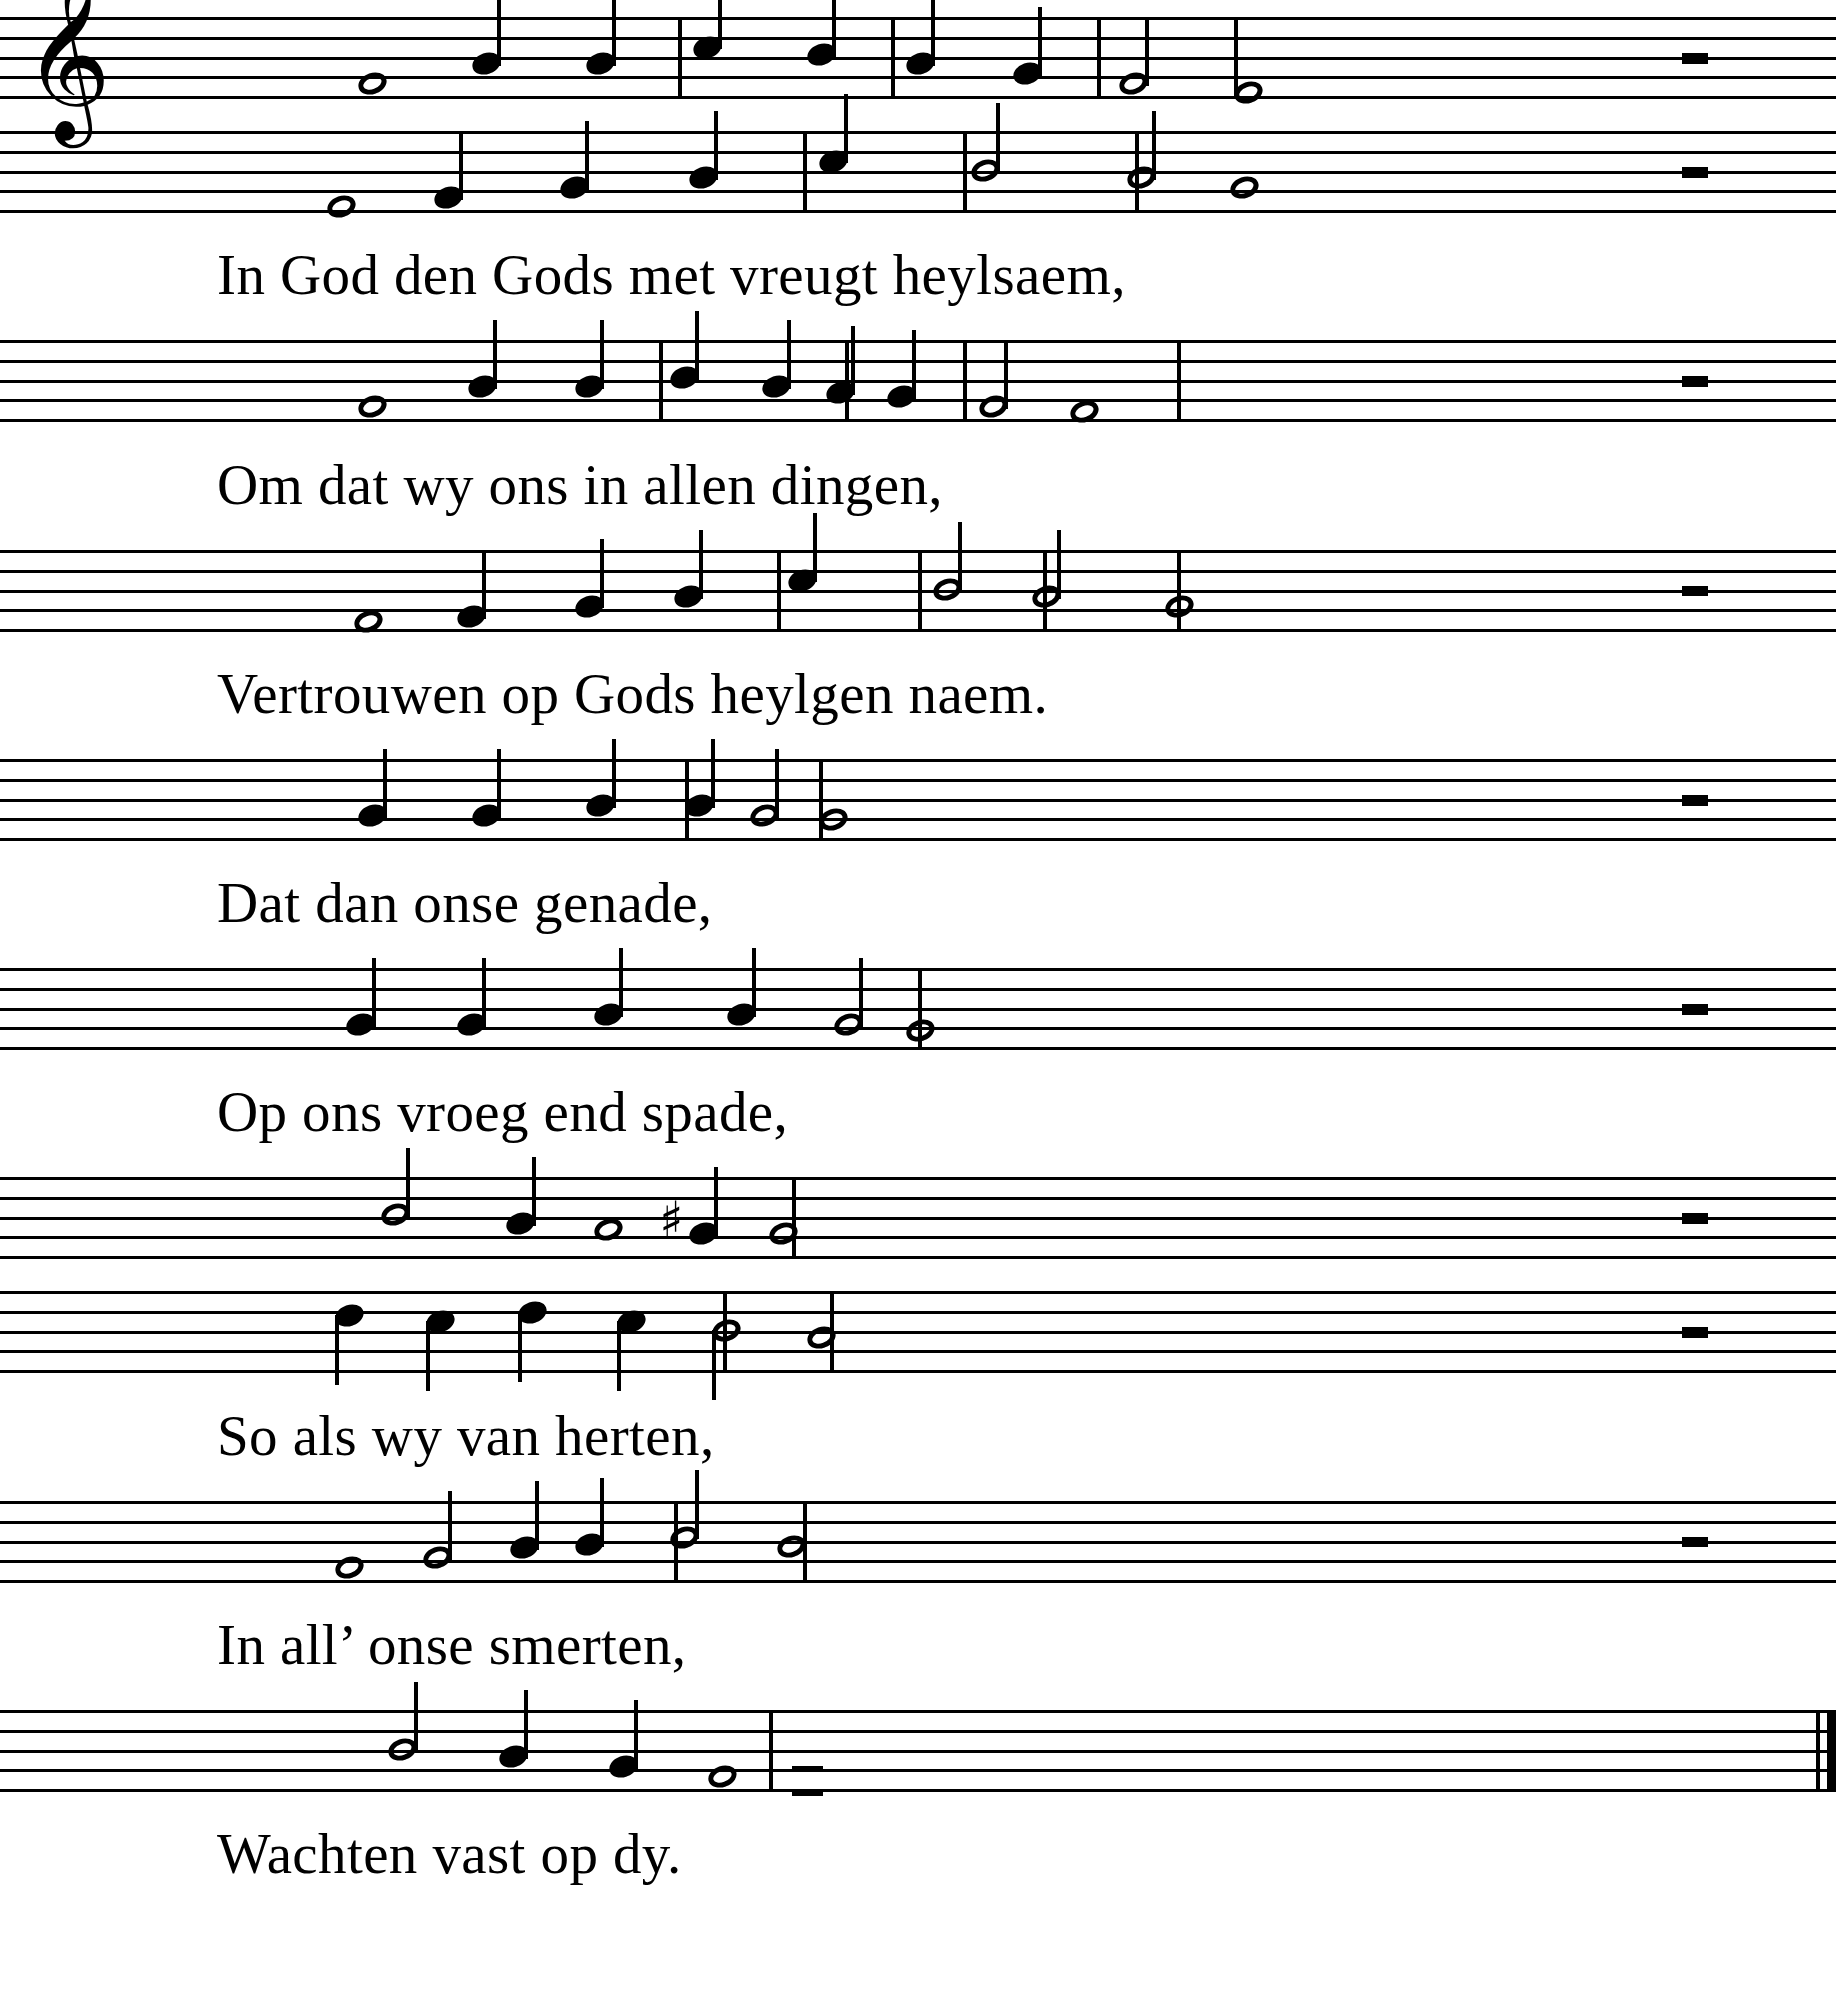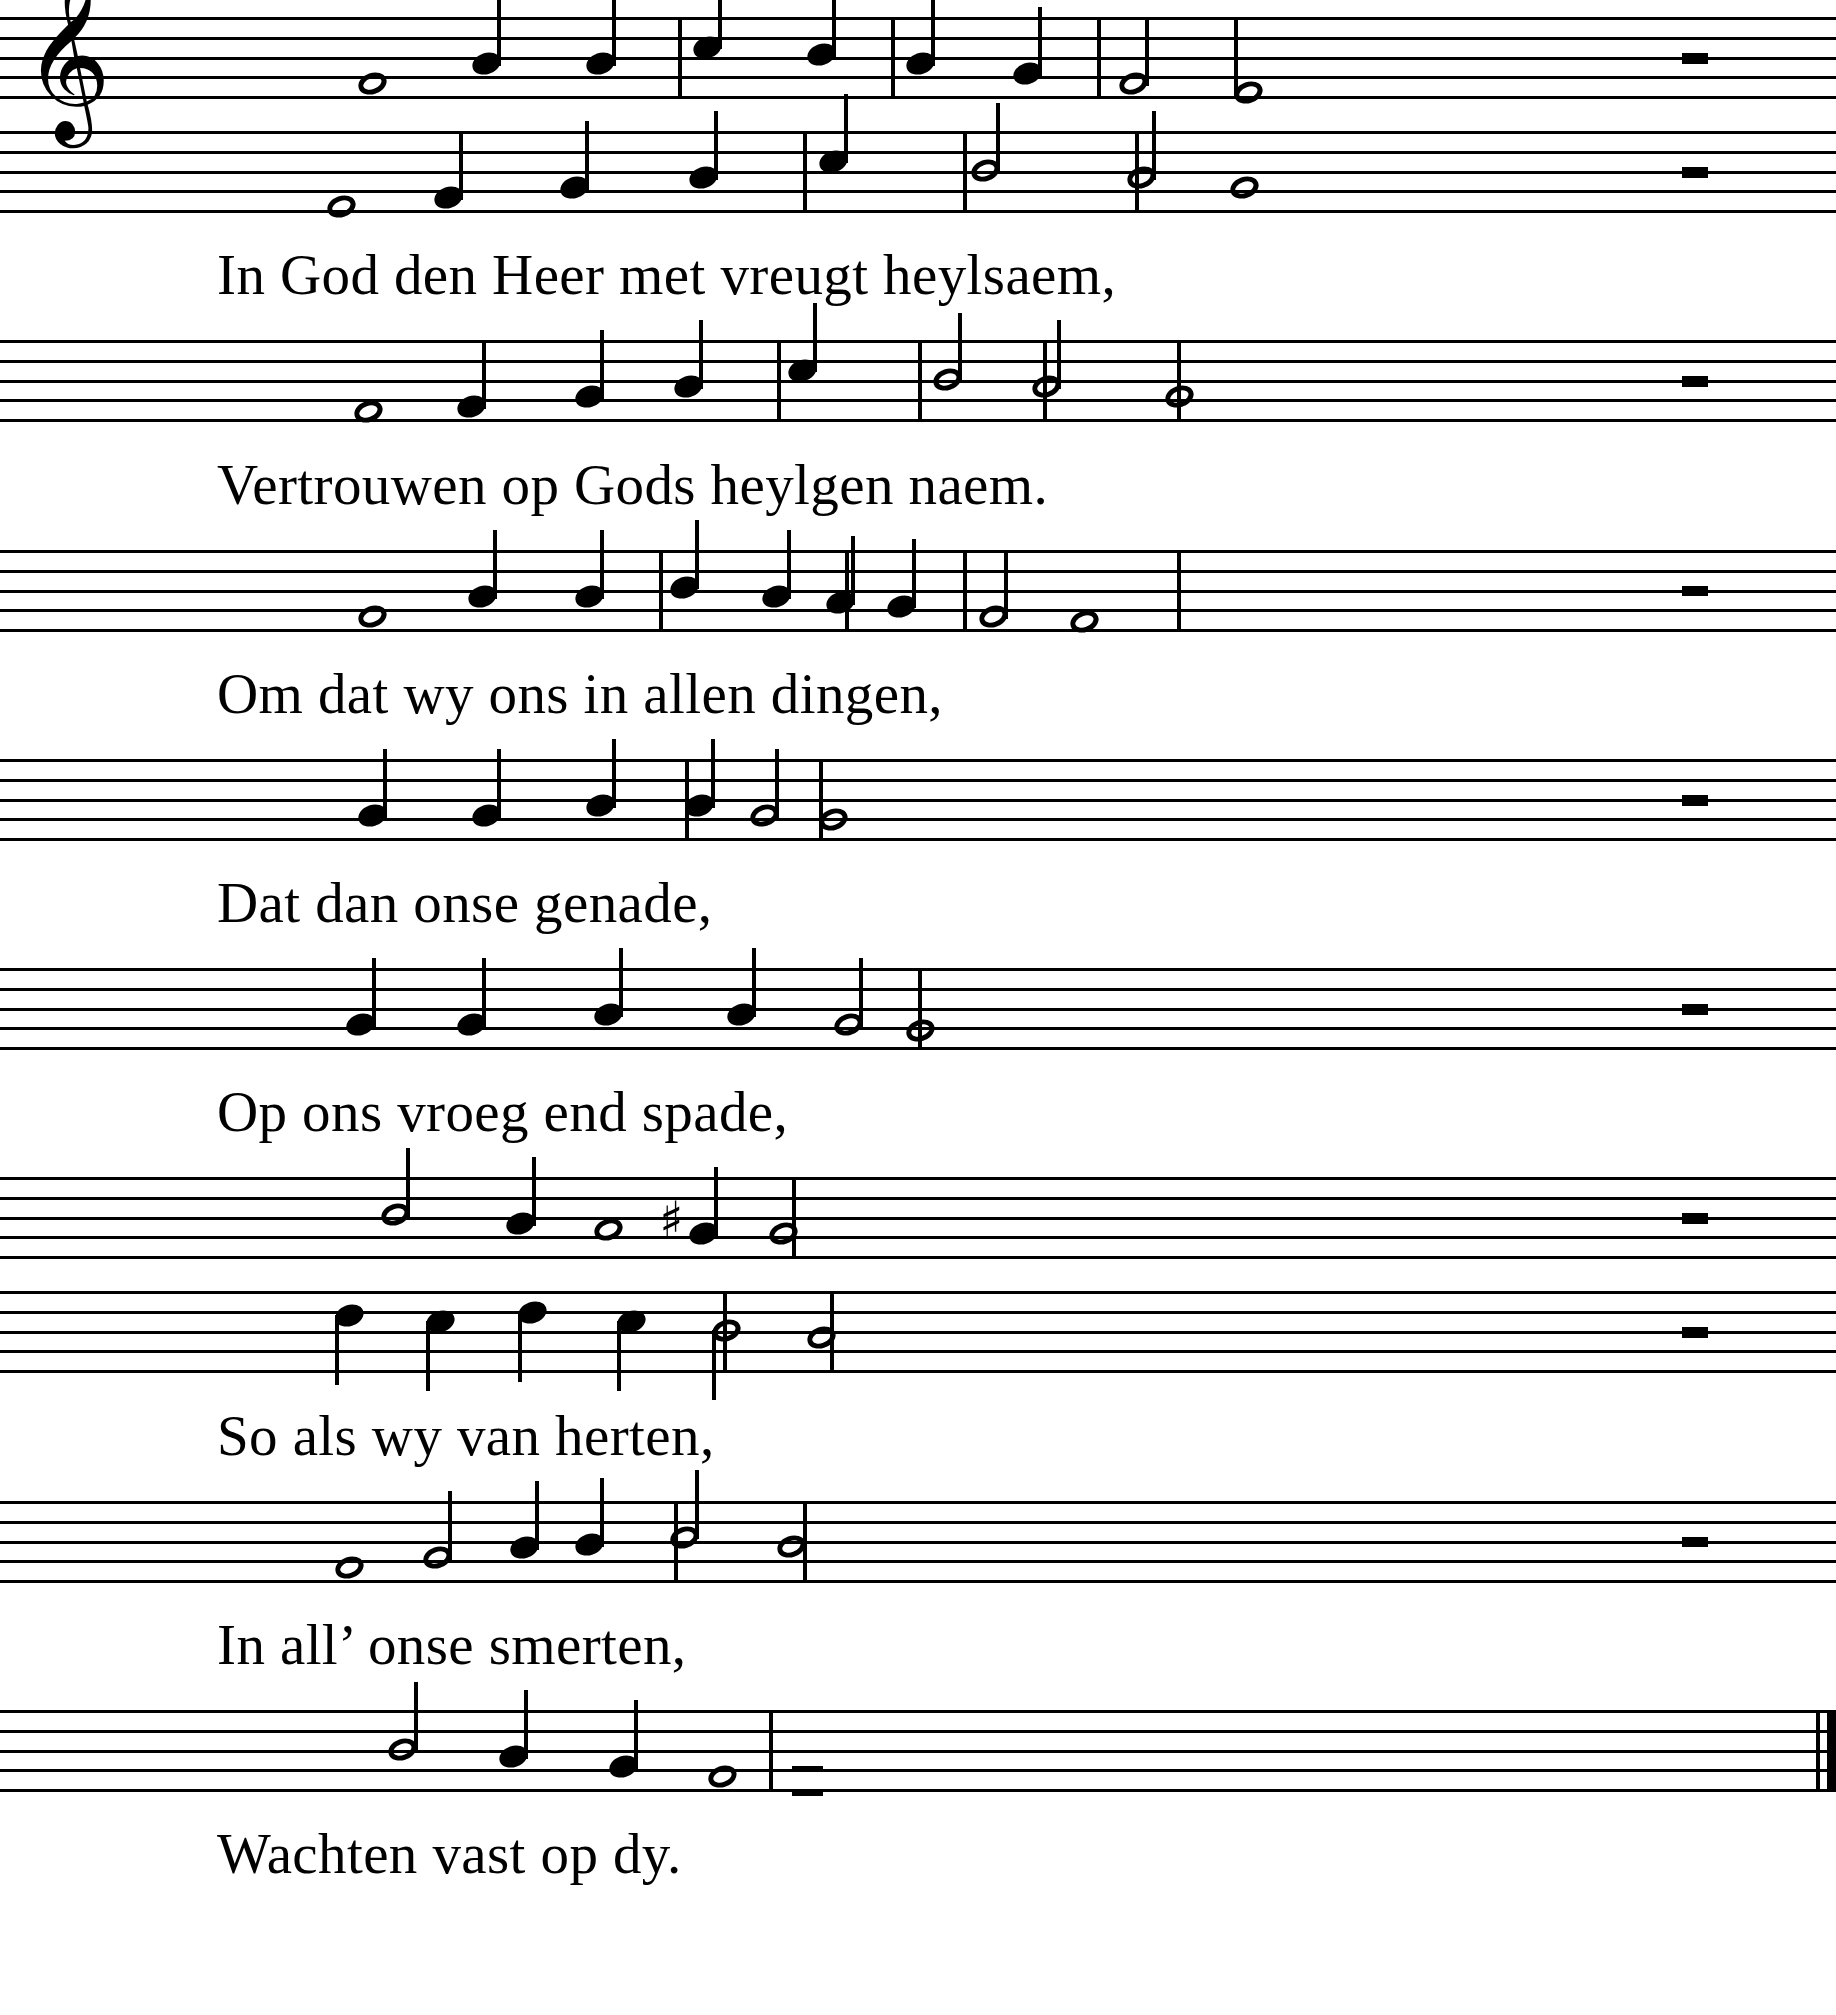--- a/index.html
+++ b/index.html
@@ -194,52 +194,21 @@
           <div class="stem" style="left: 714px; top: -3px; height: 69px;"></div>
           <div class="note filled" style="left: 819px; top: 37px;"></div>
           <div class="stem" style="left: 844px; top: -20px; height: 69px;"></div>
           <div class="note open" style="left: 971px; top: 46px;"></div>
           <div class="stem" style="left: 996px; top: -10.7px; height: 69px;"></div>
           <div class="note open" style="left: 1127px; top: 53px;"></div>
           <div class="stem" style="left: 1152px; top: -3px; height: 69px;"></div>
           <div class="note open" style="left: 1230px; top: 63px;"></div>
           <div class="rest" style="right: 129px; top: 53px;"></div>
         </div>
-        <div class="lyric">In God den Heer met vreugt heylsaem,</div>
-      </div>
-      <div class="system">
-        <div class="stave">
-          <div class="stave-lines">
-            <div class="ln l1"></div>
-            <div class="ln l2"></div>
-            <div class="ln l3"></div>
-            <div class="ln l4"></div>
-            <div class="ln l5"></div>
-          </div>
-          <div class="barline" style="left: 777px;"></div>
-          <div class="barline" style="left: 918px;"></div>
-          <div class="barline" style="left: 1043px;"></div>
-          <div class="barline" style="left: 1177px;"></div>
-          <div class="note open" style="left: 354px; top: 78px;"></div>
-          <div class="note filled" style="left: 457px; top: 73px;"></div>
-          <div class="stem" style="left: 482px; top: 17px; height: 69px;"></div>
-          <div class="note filled" style="left: 575px; top: 63px;"></div>
-          <div class="stem" style="left: 600px; top: 6.9px; height: 69px;"></div>
-          <div class="note filled" style="left: 674px; top: 53px;"></div>
-          <div class="stem" style="left: 699px; top: -3px; height: 69px;"></div>
-          <div class="note filled" style="left: 788px; top: 37px;"></div>
-          <div class="stem" style="left: 813px; top: -20px; height: 69px;"></div>
-          <div class="note open" style="left: 933px; top: 46px;"></div>
-          <div class="stem" style="left: 958px; top: -10.7px; height: 69px;"></div>
-          <div class="note open" style="left: 1032px; top: 53px;"></div>
-          <div class="stem" style="left: 1057px; top: -3px; height: 69px;"></div>
-          <div class="note open" style="left: 1165px; top: 63px;"></div>
-          <div class="rest" style="right: 129px; top: 53px;"></div>
-        </div>
-        <div class="lyric">Vertrouwen op Gods heylgen naem.</div>
+        <div class="lyric">In God den Gods met vreugt heylsaem,</div>
       </div>
       <div class="system">
         <div class="stave">
           <div class="stave-lines">
             <div class="ln l1"></div>
             <div class="ln l2"></div>
             <div class="ln l3"></div>
             <div class="ln l4"></div>
             <div class="ln l5"></div>
           </div>
@@ -269,20 +238,51 @@
       </div>
       <div class="system">
         <div class="stave">
           <div class="stave-lines">
             <div class="ln l1"></div>
             <div class="ln l2"></div>
             <div class="ln l3"></div>
             <div class="ln l4"></div>
             <div class="ln l5"></div>
           </div>
+          <div class="barline" style="left: 777px;"></div>
+          <div class="barline" style="left: 918px;"></div>
+          <div class="barline" style="left: 1043px;"></div>
+          <div class="barline" style="left: 1177px;"></div>
+          <div class="note open" style="left: 354px; top: 78px;"></div>
+          <div class="note filled" style="left: 457px; top: 73px;"></div>
+          <div class="stem" style="left: 482px; top: 17px; height: 69px;"></div>
+          <div class="note filled" style="left: 575px; top: 63px;"></div>
+          <div class="stem" style="left: 600px; top: 6.9px; height: 69px;"></div>
+          <div class="note filled" style="left: 674px; top: 53px;"></div>
+          <div class="stem" style="left: 699px; top: -3px; height: 69px;"></div>
+          <div class="note filled" style="left: 788px; top: 37px;"></div>
+          <div class="stem" style="left: 813px; top: -20px; height: 69px;"></div>
+          <div class="note open" style="left: 933px; top: 46px;"></div>
+          <div class="stem" style="left: 958px; top: -10.7px; height: 69px;"></div>
+          <div class="note open" style="left: 1032px; top: 53px;"></div>
+          <div class="stem" style="left: 1057px; top: -3px; height: 69px;"></div>
+          <div class="note open" style="left: 1165px; top: 63px;"></div>
+          <div class="rest" style="right: 129px; top: 53px;"></div>
+        </div>
+        <div class="lyric">Vertrouwen op Gods heylgen naem.</div>
+      </div>
+      <div class="system">
+        <div class="stave">
+          <div class="stave-lines">
+            <div class="ln l1"></div>
+            <div class="ln l2"></div>
+            <div class="ln l3"></div>
+            <div class="ln l4"></div>
+            <div class="ln l5"></div>
+          </div>
           <div class="barline" style="left: 685px;"></div>
           <div class="barline" style="left: 819px;"></div>
           <div class="note filled" style="left: 358px; top: 63px;"></div>
           <div class="stem" style="left: 383px; top: 6.9px; height: 69px;"></div>
           <div class="note filled" style="left: 472px; top: 63px;"></div>
           <div class="stem" style="left: 497px; top: 6.9px; height: 69px;"></div>
           <div class="note filled" style="left: 586px; top: 53px;"></div>
           <div class="stem" style="left: 612px; top: -3px; height: 69px;"></div>
           <div class="note filled" style="left: 685px; top: 53px;"></div>
           <div class="stem" style="left: 711px; top: -3px; height: 69px;"></div>

